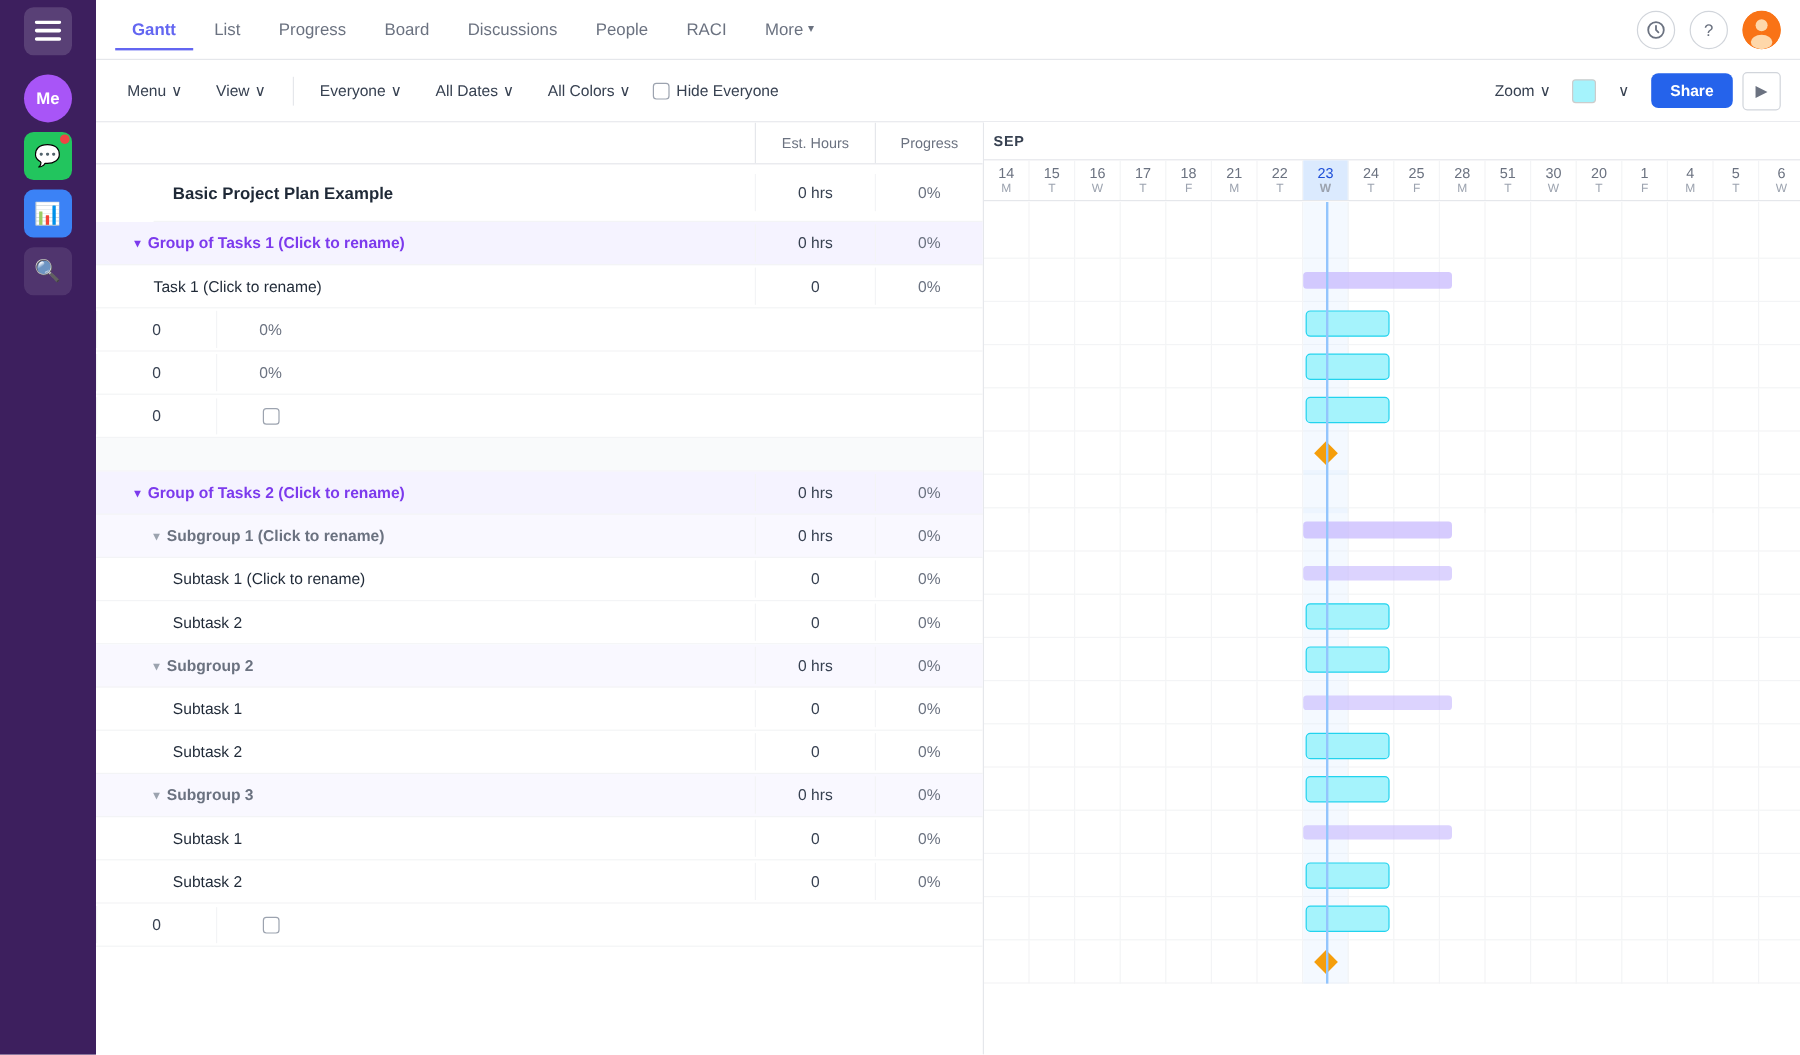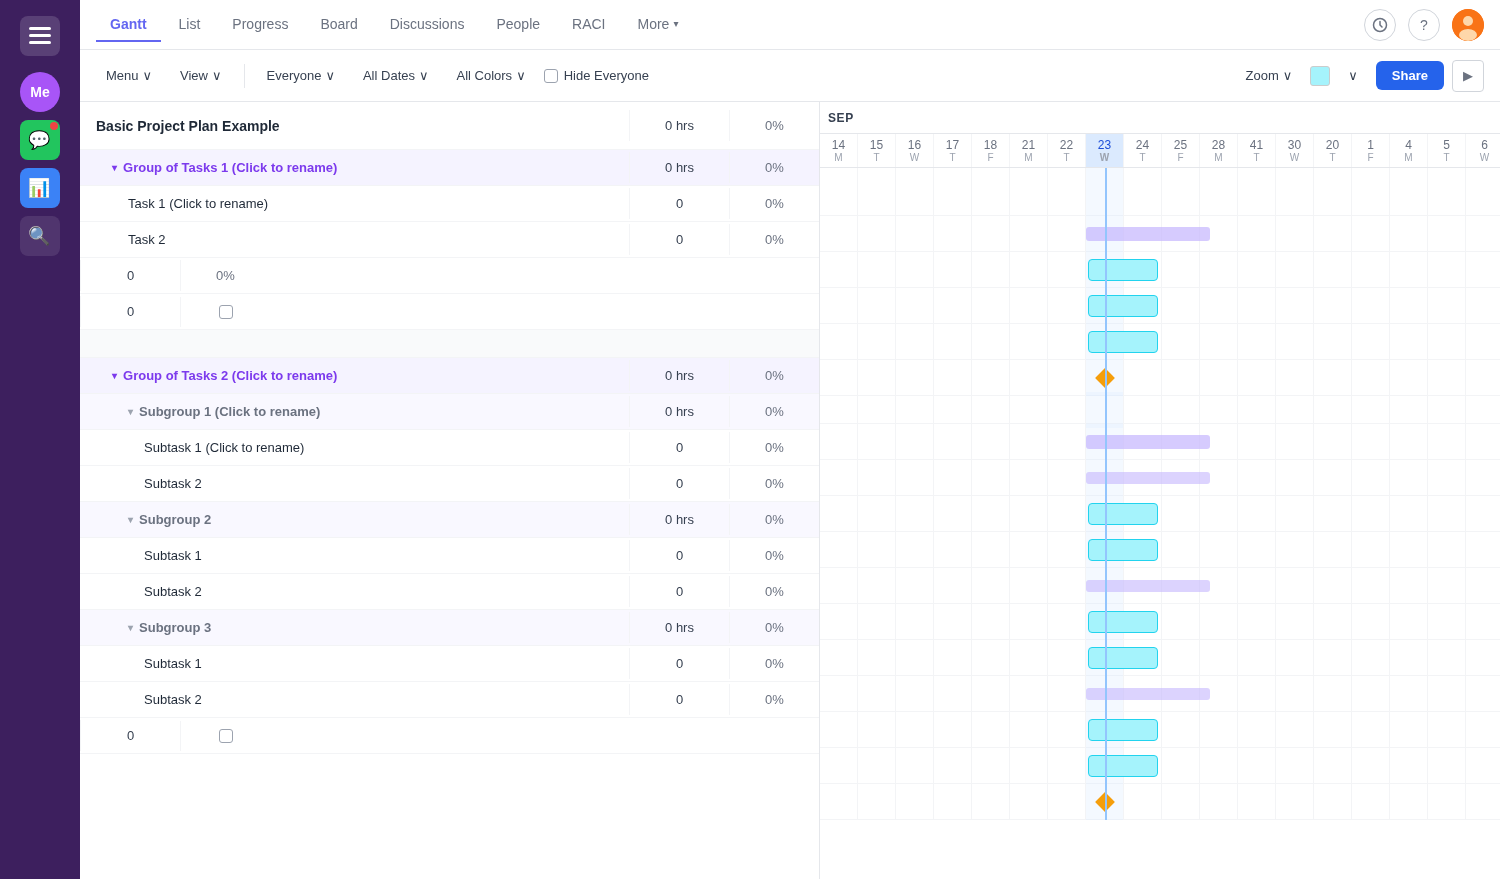--- a/index.html
+++ b/index.html
@@ -5,21 +5,21 @@
     * { box-sizing: border-box; margin: 0; padding: 0; }
     body { font-family: -apple-system, BlinkMacSystemFont, 'Segoe UI', sans-serif; font-size: 13px; background: #fff; display: flex; height: 879px; overflow: hidden; }
 
     
     .sidebar {
       width: 80px;
       background: #3d1f5e;
       display: flex;
       flex-direction: column;
       align-items: center;
-      padding: 16px 0;
+      padding: 6px 0;
       gap: 8px;
       flex-shrink: 0;
     }
     .sidebar-logo {
       width: 40px; height: 40px;
       background: rgba(255,255,255,0.15);
       border-radius: 8px;
       display: flex; align-items: center; justify-content: center;
       color: white; font-size: 18px; font-weight: bold;
       margin-bottom: 8px;
@@ -179,21 +179,21 @@
     .col-hours { width: 100px; padding: 10px 8px; font-size: 12px; color: #6b7280; text-align: center; border-left: 1px solid #e5e7eb; }
     .col-progress { width: 90px; padding: 10px 8px; font-size: 12px; color: #6b7280; text-align: center; border-left: 1px solid #e5e7eb; }
 
     
     .task-row {
       display: flex;
       align-items: center;
       border-bottom: 1px solid #f3f4f6;
       min-height: 36px;
     }
-    .task-row.project-row { min-height: 48px; }
+    .task-row.project-row { min-height: 48px; margin-left: 48px; }
     .task-row.group-row { background: #f5f3ff; }
     .task-row.subgroup-row { background: #f9f8ff; }
 
     .task-name {
       flex: 1;
       padding: 8px 16px;
       font-size: 13px;
       color: #1f2937;
       display: flex;
       align-items: center;
@@ -414,20 +414,25 @@
       <div class="play-btn">
         <span>▶</span>
       </div>
     </div>
   </div>
 
   <div class="content">
 
     <div class="task-panel">
 
+      <div class="table-header">
+        <div class="col-name"></div>
+        <div class="col-hours">Est. Hours</div>
+        <div class="col-progress">Progress</div>
+      </div>
 
       <div class="task-row project-row">
         <div class="task-name project">Basic Project Plan Example</div>
         <div class="task-hours">0 hrs</div>
         <div class="task-progress">0%</div>
       </div>
 
       <div class="task-row group-row">
         <div class="task-name group indent1">
           <span class="chevron">▾</span>
@@ -437,21 +442,20 @@
         <div class="task-progress">0%</div>
       </div>
 
       <div class="task-row">
         <div class="task-name indent2">Task 1 (Click to rename)</div>
         <div class="task-hours">0</div>
         <div class="task-progress">0%</div>
       </div>
 
       <div class="task-row">
-        <div class="task-name indent2">Task 2</div>
         <div class="task-hours">0</div>
         <div class="task-progress">0%</div>
       </div>
 
       <div class="task-row">
         <div class="task-hours">0</div>
         <div class="task-progress">0%</div>
       </div>
 
       <div class="task-row">
@@ -591,21 +595,21 @@
               </div>
               <div class="gantt-day">
                 <div class="day-num">25</div>
                 <div class="day-letter">F</div>
               </div>
               <div class="gantt-day">
                 <div class="day-num">28</div>
                 <div class="day-letter">M</div>
               </div>
               <div class="gantt-day">
-                <div class="day-num">41</div>
+                <div class="day-num">51</div>
                 <div class="day-letter">T</div>
               </div>
               <div class="gantt-day">
                 <div class="day-num">30</div>
                 <div class="day-letter">W</div>
               </div>
               <div class="gantt-day">
                 <div class="day-num">20</div>
                 <div class="day-letter">T</div>
               </div>

